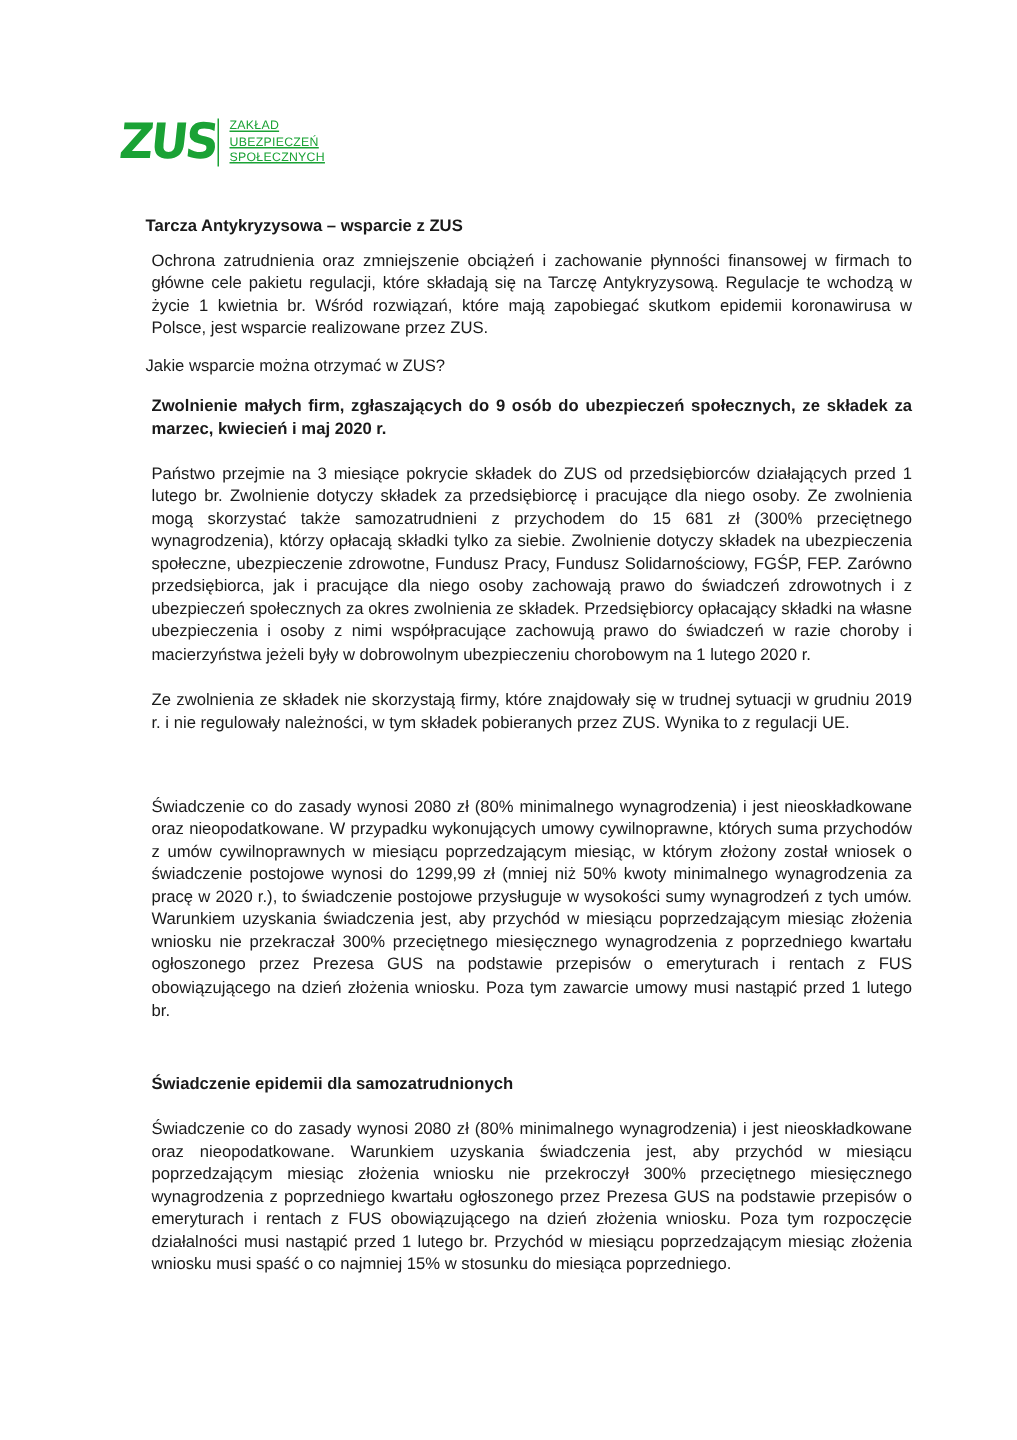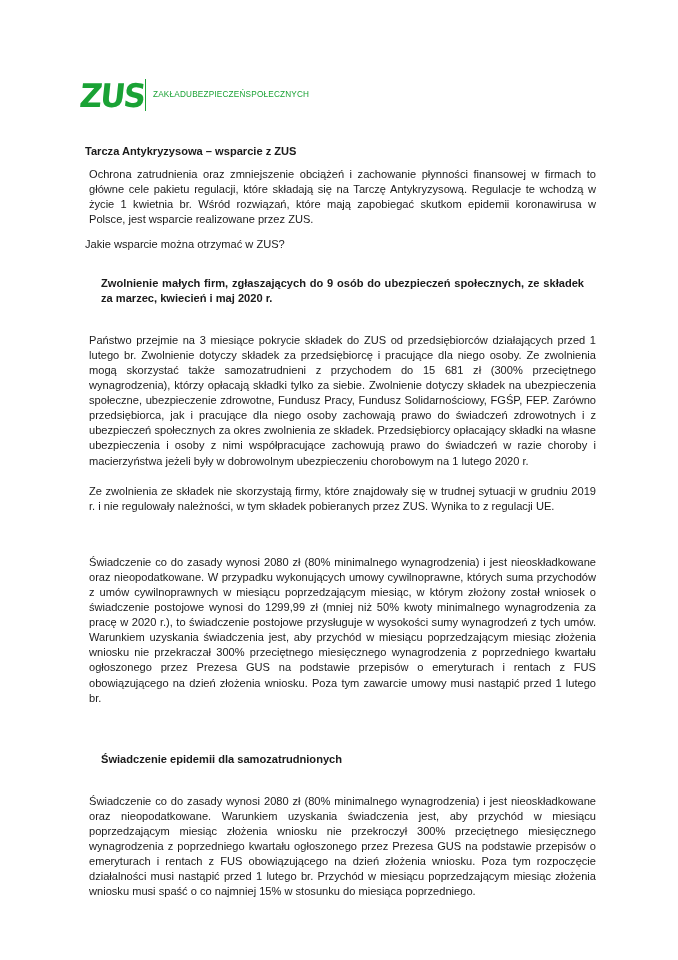--- a/index.html
+++ b/index.html
@@ -40,29 +40,30 @@
       width: 60px;
     }
     .logo-divider {
       width: 1px;
       height: 32px;
       background: #1aa235;
       margin: 0 7px 0 5px;
     }
     .logo-text {
       display: flex;
-      flex-direction: row;
+      flex-direction: column;
       font-size: 8.2px;
       line-height: 10.5px;
       color: #1aa235;
       letter-spacing: 0.2px;
+      text-decoration: underline;
     }
     .content {
       position: absolute;
-      left: 85px;
+      left: 97px;
       top: 144px;
       width: 515px;
       font-size: 11.1px;
       line-height: 15.1px;
     }
     .title {
       font-weight: bold;
       font-size: 11.1px;
       margin: 0 0 8px 0;
     }
@@ -70,21 +71,21 @@
       text-align: justify;
       margin: 4px;
     }
     .h2 {
       font-weight: normal;
       margin: 10px 0 0 0;
     }
     .h3 {
       font-weight: bold;
       text-align: justify;
-      margin: 16px;
+      margin: 4px;
     }
     .gap-s { height: 7px; }
     .gap-l { height: 26px; }
   </style>
 </head>
 <body>
 
 <div class="page">
 
   <div class="logo">

